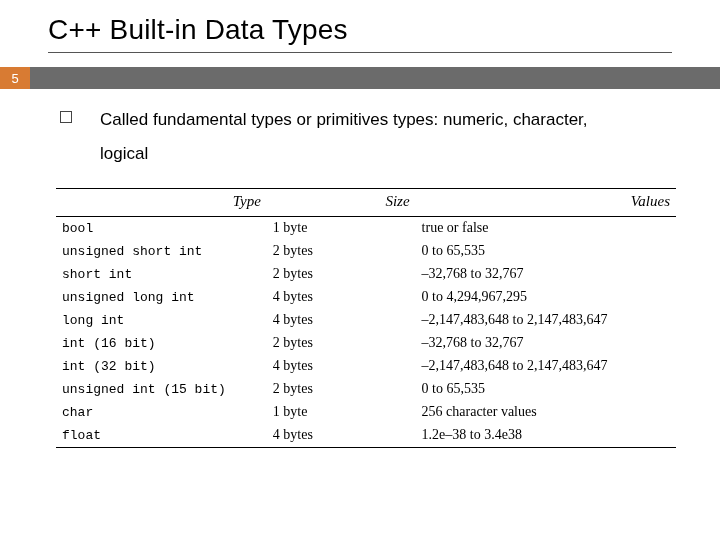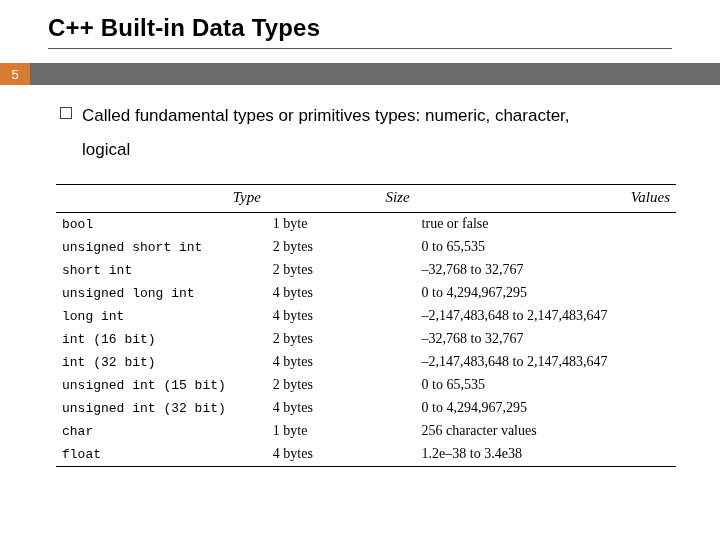--- a/index.html
+++ b/index.html
@@ -5,22 +5,22 @@
   * { box-sizing: border-box; margin: 0; padding: 0; }
   body {
     width: 720px;
     height: 540px;
     background: #fff;
     font-family: Arial, Helvetica, sans-serif;
     color: #000;
     overflow: hidden;
   }
   .title {
-    font-size: 24px;
-    font-weight: 700;
+    font-size: 28px;
+    font-weight: 400;
     padding: 14px 0 6px 48px;
     letter-spacing: 0.2px;
   }
   .title-underline {
     height: 1px;
     background: #555;
     margin: 0 48px 0 48px;
   }
   .pagebar {
     display: flex;
@@ -39,21 +39,21 @@
   }
   .pagefill {
     flex: 1;
     background: #6b6b6b;
   }
   .content {
     padding: 18px 48px 0 60px;
   }
   .bullet-row {
     display: flex;
-    gap: 10px;
+    gap: 28px;
     padding-bottom: 6px;
   }
   .bullet-icon {
     width: 12px;
     height: 12px;
     border: 1.5px solid #444;
     margin-top: 4px;
     flex-shrink: 0;
   }
   .bullet-text {
@@ -177,25 +177,20 @@
           <td class="typecol">int (32 bit)</td>
           <td>4 bytes</td>
           <td>–2,147,483,648 to 2,147,483,647</td>
         </tr>
         <tr>
           <td class="typecol">unsigned int (15 bit)</td>
           <td>2 bytes</td>
           <td>0 to 65,535</td>
         </tr>
         <tr>
-          <td class="typecol">unsigned int (32 bit)</td>
-          <td>4 bytes</td>
-          <td>0 to 4,294,967,295</td>
-        </tr>
-        <tr>
           <td class="typecol">char</td>
           <td>1 byte</td>
           <td>256 character values</td>
         </tr>
         <tr>
           <td class="typecol">float</td>
           <td>4 bytes</td>
           <td>1.2e–38 to 3.4e38</td>
         </tr>
       </tbody>

